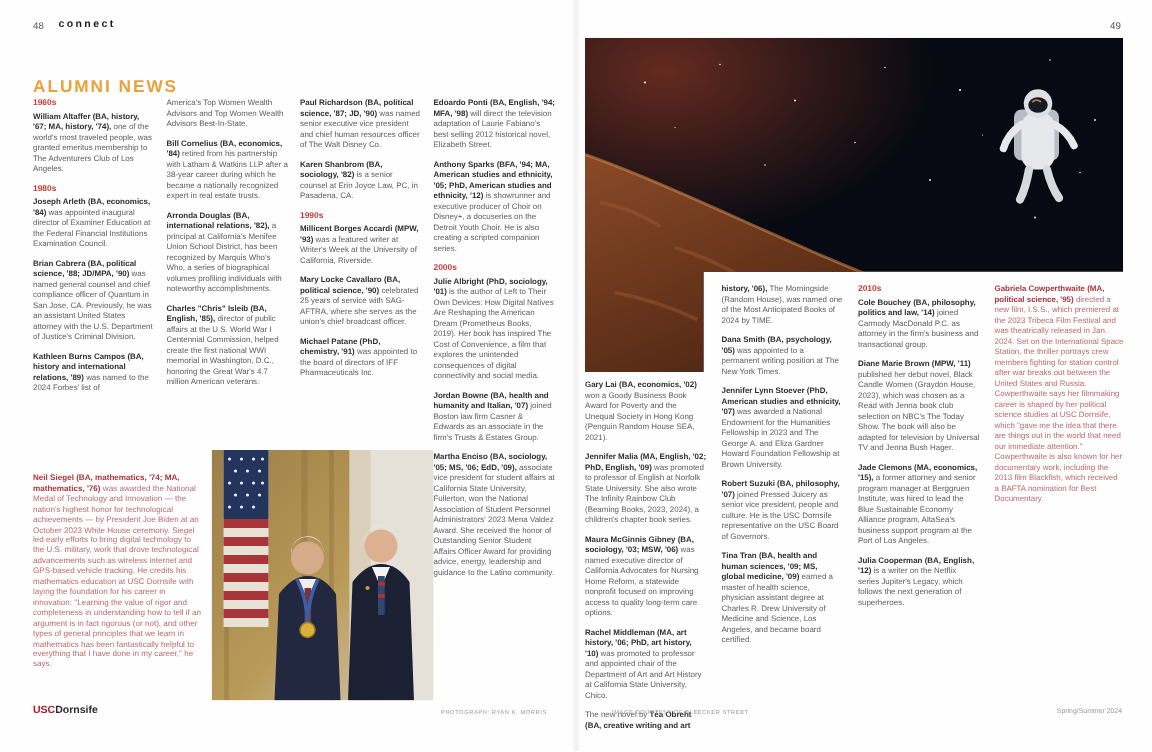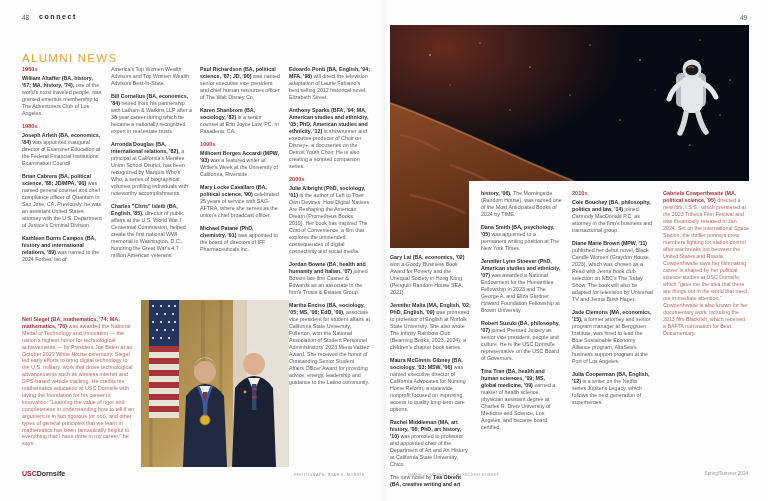--- a/index.html
+++ b/index.html
@@ -8,21 +8,21 @@
     background:#fefefe;overflow:hidden;
     font-family:"Liberation Sans", sans-serif;
   }
   .gutter{position:absolute;left:381px;top:0;width:6px;height:100%;
     background:linear-gradient(90deg,rgba(0,0,0,0) 0%,rgba(0,0,0,0.05) 50%,rgba(0,0,0,0) 100%);}
   .pagenum{position:absolute;top:14px;font-size:6.5px;color:#58585a;}
   #pn-left{left:22px;}
   #pn-right{left:740px;}
   .section-label{position:absolute;left:39px;top:13px;font-size:7px;font-weight:bold;
     letter-spacing:1.6px;color:#1c1c1e;}
-  .title{position:absolute;left:22px;top:44px;font-size:11.5px;font-weight:normal;
+  .title{position:absolute;left:22px;top:44px;font-size:11.5px;font-weight:bold;
     letter-spacing:1.3px;color:#E9A23B;}
   .col{position:absolute;width:81px;}
   .decade{font-size:5.6px;font-weight:bold;color:#C23B38;margin:5px 0 3px;}
   .col > .decade:first-child{margin-top:0;}
   .entry{margin:0 0 6px;font-size:5.3px;line-height:7px;color:#5c5c5f;text-align:left;}
   .nm{font-weight:bold;color:#2e2e31;}
   .entry.red{color:#BA6A6D;}
   .entry.red .nm{color:#A8343C;}
   #l-col1{left:22px;top:66px;}
   #l-col2{left:111px;top:66px;}

